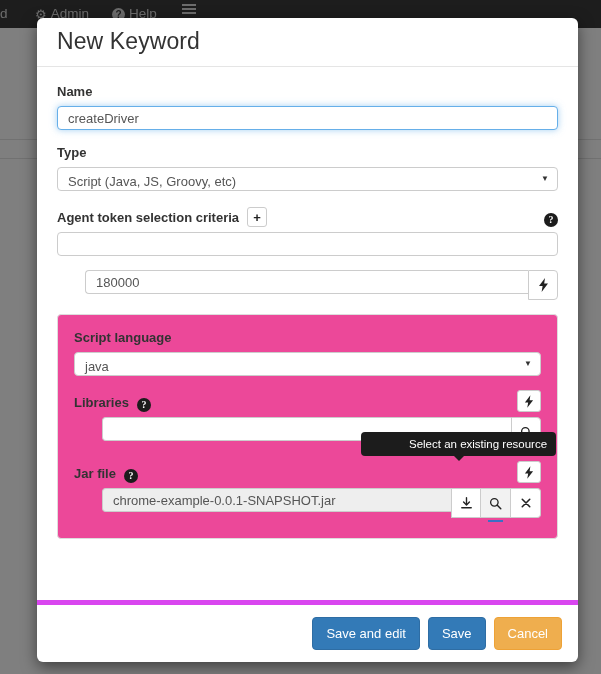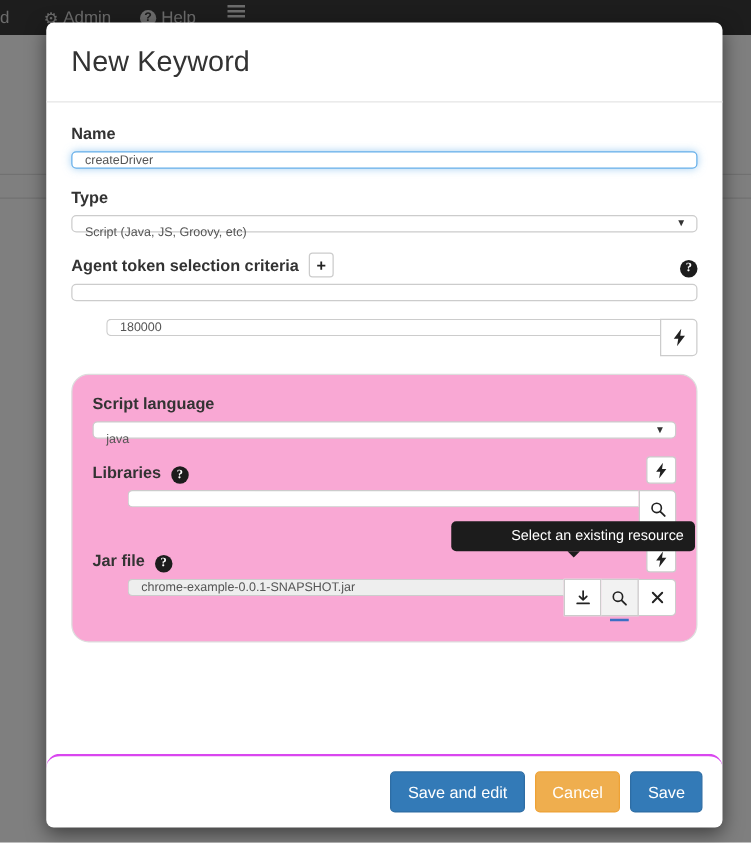--- a/index.html
+++ b/index.html
@@ -66,46 +66,45 @@
     position: absolute;
     left: 37px; top: 18px;
     width: 541px; height: 644px;
     background: #ffffff;
     border-radius: 6px;
     box-shadow: 0 5px 15px rgba(0,0,0,.5);
     z-index: 10;
     display: flex; flex-direction: column;
   }
   .modal-header {
-    height: 64px;
+    height: 49px;
     padding: 0 20px;
     display: flex; align-items: center;
     border-bottom: 1px solid #e5e5e5;
     flex: 0 0 auto;
   }
   .modal-title {
     font-size: 23px;
     color: #333;
     font-weight: normal;
     line-height: 1.2;
     letter-spacing: .1px;
   }
   .modal-body {
     flex: 1 1 auto;
     padding: 16px 20px 10px 20px;
     overflow: hidden;
     position: relative;
   }
   .modal-footer {
     flex: 0 0 auto;
-    border-top: 2px solid #d946ef;
+    border-top: 5px solid #d946ef;
     padding: 12px 16px;
     display: flex; justify-content: flex-end; gap: 8px;
     align-items: center;
-    border-radius: 11px;
   }
 
   
   .form-group { margin-bottom: 14px; }
   .ctrl-label {
     display: block;
     font-size: 13px;
     font-weight: bold;
     color: #333;
     margin-bottom: 5px;
@@ -116,23 +115,23 @@
     gap: 8px;
     margin-bottom: 5px;
     min-height: 22px;
   }
   .label-row .ctrl-label { margin-bottom: 0; }
   .spacer { flex: 1 1 auto; }
 
   .form-control {
     display: block;
     width: 100%;
-    height: 14px;
+    height: 24px;
     padding: 4px 10px;
-    font-size: 10px;
+    font-size: 13px;
     color: #555;
     background: #ffffff;
     border: 1px solid #ccc;
     border-radius: 4px;
     font-family: "Liberation Sans", sans-serif;
     outline: none;
   }
   .form-control::placeholder { color: #999; }
   .form-control.focused {
     border-color: #66afe9;
@@ -209,22 +208,22 @@
     color: #ffffff;
     font-size: 10px; font-weight: bold;
     line-height: 1;
     cursor: pointer;
     font-family: "Liberation Serif", serif;
   }
 
   
   .panel {
     border: 1px solid #dddddd;
-    border-radius: 14px;
-    background: #f9a8d4;
+    border-radius: 4px;
+    background: #ec4899;
     padding: 14px 16px 16px 16px;
     margin-top: 12px;
     position: relative;
   }
 
   
   .tooltip {
     position: absolute;
     background: #1c1c1c;
     color: #ffffff;
@@ -404,16 +403,16 @@
         </div>
       </div>
 
       <div class="tooltip" style="left:303px; top:117px;padding-left:48px;">Select an existing resource</div>
 
     </div>
   </div>
 
   <div class="modal-footer">
     <button class="btn btn-primary">Save and edit</button>
+    <button class="btn btn-primary">Save</button>
     <button class="btn btn-warning">Cancel</button>
-    <button class="btn btn-primary">Save</button>
   </div>
 </div>
 
 </body></html>

